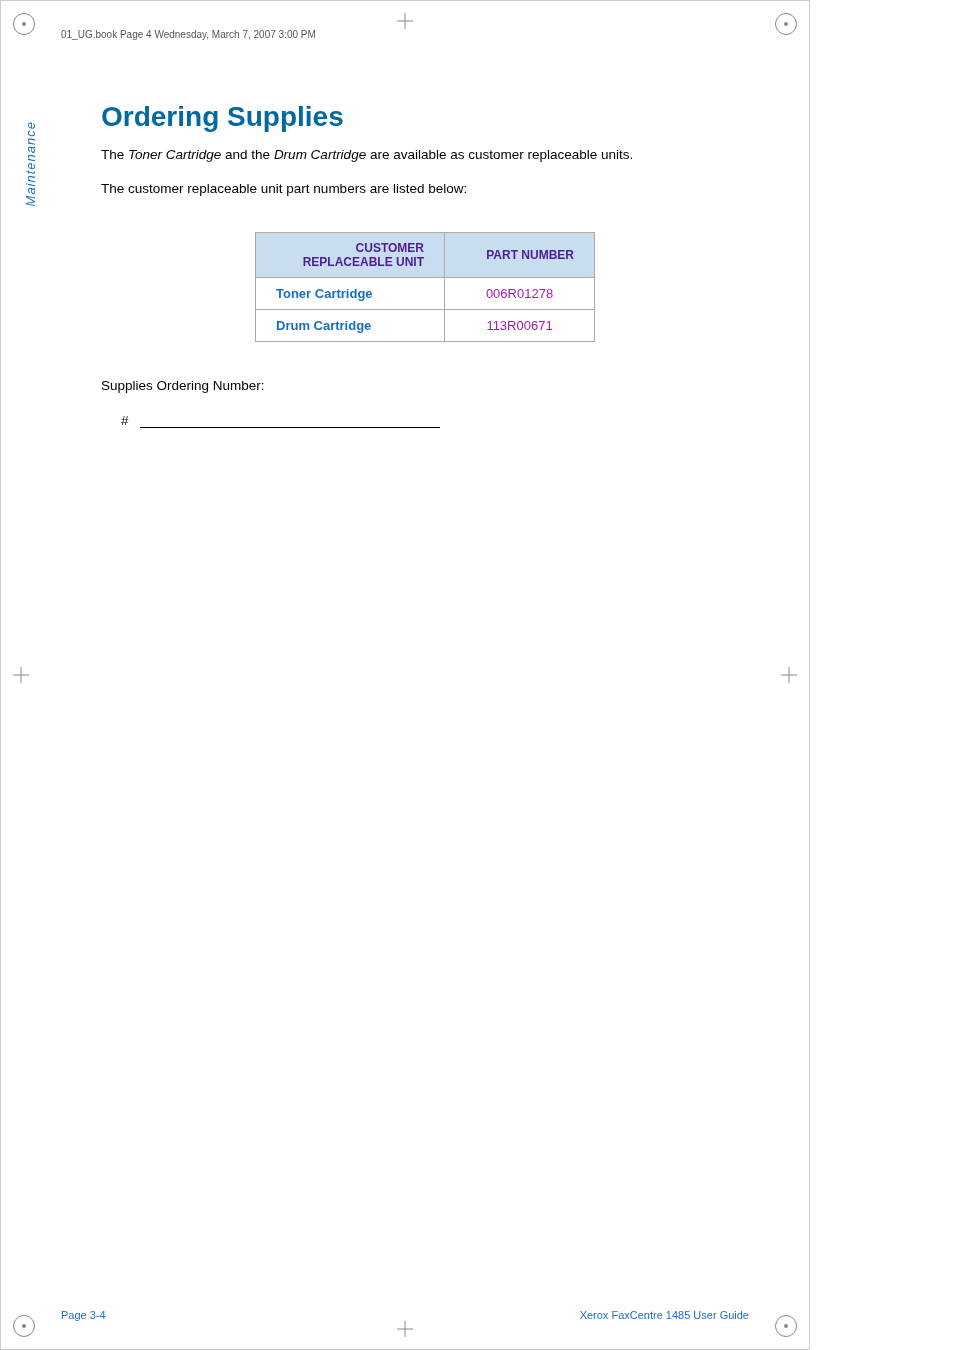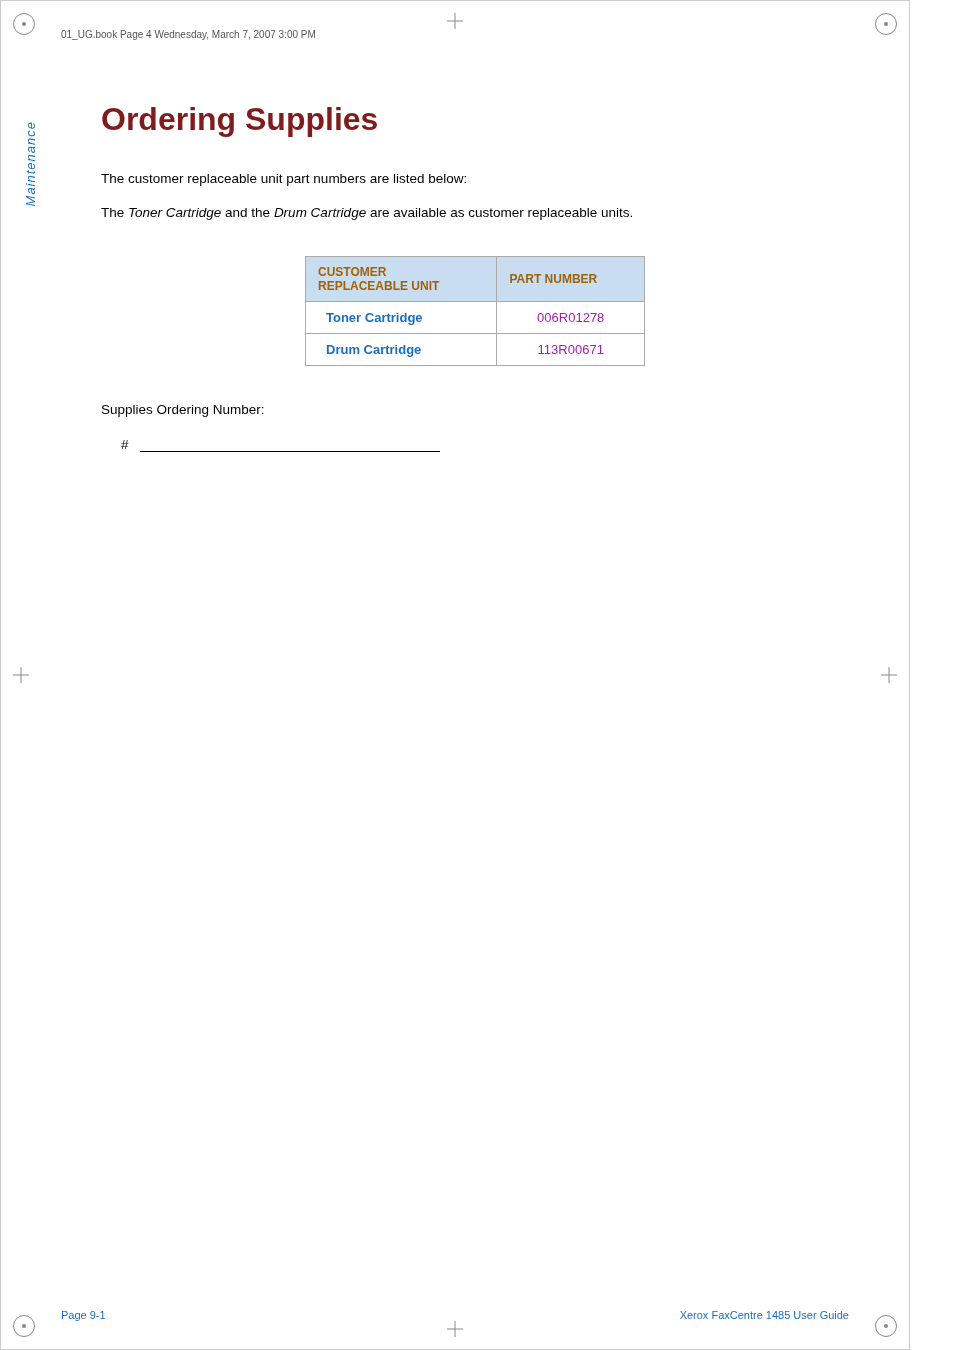--- a/index.html
+++ b/index.html
@@ -13,21 +13,21 @@
       height: 1350px;
       background: #ffffff;
       font-family: Arial, Helvetica, sans-serif;
       font-size: 14px;
       color: #000000;
       position: relative;
       overflow: hidden;
     }
 
     .page-container {
-      width: 910px;
+      width: 810px;
       height: 1350px;
       position: relative;
       background: #ffffff;
       border: 1px solid #cccccc;
     }
 
     
     .top-meta {
       position: absolute;
       top: 28px;
@@ -54,24 +54,24 @@
     .main-content {
       position: absolute;
       top: 80px;
       left: 100px;
       right: 60px;
       bottom: 80px;
     }
 
     
     .page-title {
-      font-size: 32px;
+      font-size: 28px;
       font-weight: bold;
-      color: #7f1d1d;
-      margin-bottom: 31px;
+      color: #0369a1;
+      margin-bottom: 12px;
       padding-top: 20px;
     }
 
     
     .body-text {
       font-size: 13.5px;
       color: #000000;
       line-height: 1.5;
       margin-bottom: 14px;
     }
@@ -82,25 +82,25 @@
 
     
     .supplies-table {
       border-collapse: collapse;
       margin: 18px auto 18px auto;
       min-width: 340px;
     }
 
     .supplies-table th {
       background-color: #c8ddf0;
-      color: #a16207;
+      color: #4c1d95;
       font-size: 12px;
       font-weight: bold;
-      text-align: left;
-      padding: 8px 12px;
+      text-align: right;
+      padding: 8px 20px;
       border: 1px solid #aaaaaa;
       text-transform: uppercase;
     }
 
     .supplies-table td {
       border: 1px solid #aaaaaa;
       padding: 8px 20px;
       font-size: 13px;
       color: #1a6ebf;
       text-align: left;
@@ -217,25 +217,25 @@
   </svg>
 
   <div class="top-meta">01_UG.book  Page 4  Wednesday, March 7, 2007  3:00 PM</div>
 
   <div class="side-tab">Maintenance</div>
 
   <div class="main-content">
 
     <h1 class="page-title">Ordering Supplies</h1>
 
-    <p class="body-text">The customer replaceable unit part numbers are listed below:</p>
-
     <p class="body-text">
       The <em>Toner Cartridge</em> and the <em>Drum Cartridge</em> are available as customer replaceable units.
     </p>
+
+    <p class="body-text">The customer replaceable unit part numbers are listed below:</p>
 
     <div class="table-wrapper">
       <table class="supplies-table">
         <thead>
           <tr>
             <th>CUSTOMER<br>REPLACEABLE UNIT</th>
             <th>PART NUMBER</th>
           </tr>
         </thead>
         <tbody>
@@ -256,17 +256,17 @@
     <p class="body-text">Supplies Ordering Number:</p>
 
     <div class="tel-line">
       <span style="margin-left:20px;">#</span>
       <span class="tel-field"></span>
     </div>
 
   </div>
 
   <div class="footer">
-    <span>Page 9-1</span>
+    <span>Page 3-4</span>
     <span>Xerox FaxCentre 1485 User Guide</span>
   </div>
 
 </div>
 
 </body></html>

